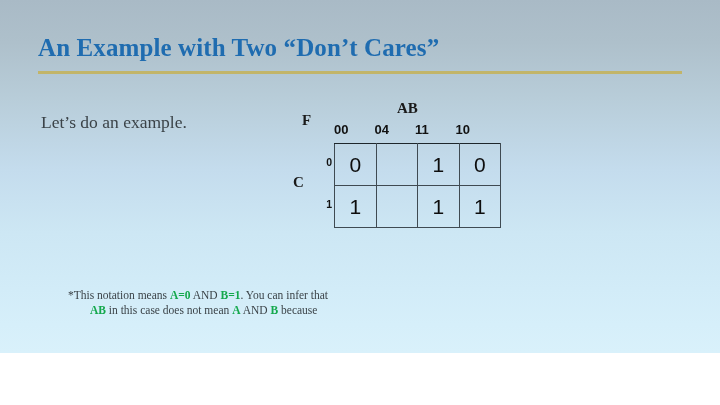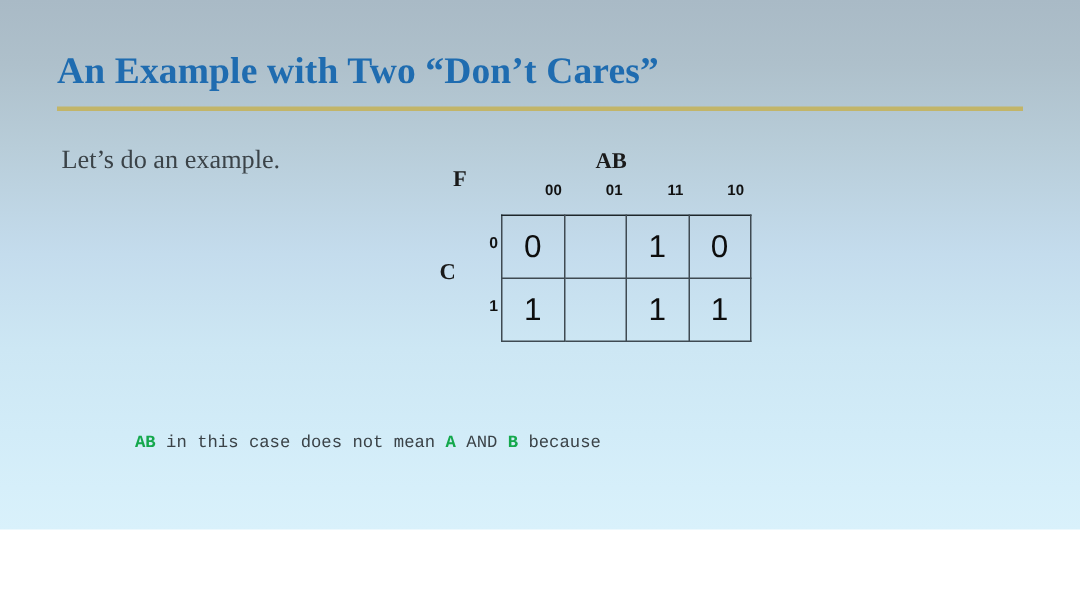--- a/index.html
+++ b/index.html
@@ -45,21 +45,21 @@
     top: 71px;
     width: 644px;
     height: 3px;
     background: #c2b569;
   }
 
   
   #body-col {
     position: absolute;
     left: 41px;
-    top: 96px;
+    top: 112px;
     width: 252px;
     color: #3b4348;
     font-size: 17.5px;
     line-height: 21.5px;
   }
   #body-col p {
     margin: 0 0 9px 0;
   }
   .grn {
     color: #14a84c;
@@ -73,21 +73,21 @@
     top: 288px;
     width: 430px;
     color: #3b4348;
     font-size: 11.5px;
     line-height: 15.2px;
   }
   #footnote .ln {
     display: block;
     white-space: nowrap;
   }
-  #footnote .ln.ind { padding-left: 22px; font-family: Liberation Mono, monospace; }
+  #footnote .ln.ind { padding-left: 22px; }
   #footnote .ln.ind2 { padding-left: 32px; }
 
   
   #kmap-wrap {
     position: absolute;
     left: 286px;
     top: 98px;
     width: 230px;
     height: 140px;
   }
@@ -117,23 +117,23 @@
   }
   #kmap-colheads {
     position: absolute;
     left: 48px;
     top: 24px;
     width: 162px;
     display: flex;
   }
   #kmap-colheads span {
     flex: 1 1 0;
-    text-align: right;
+    text-align: left;
     font-family: "Liberation Sans", "DejaVu Sans", sans-serif;
-    font-size: 10px;
+    font-size: 13px;
     font-weight: bold;
     color: #111;
   }
   #kmap-rowheads {
     position: absolute;
     left: 30px;
     top: 45px;
     width: 16px;
     height: 84px;
   }
@@ -197,31 +197,32 @@
   <div id="title">An Example with Two “Don’t Cares”</div>
   <div id="title-rule"></div>
 
   <div id="body-col">
     <p>
       <span>Let’s do an example.</span>
     </p>
   </div>
 
   <div id="footnote">
+    <span class="ln"><span>*This notation means </span><span class="grn">A=0</span><span> AND </span><span class="grn">B=1</span><span>.  You can infer that</span></span>
     <span class="ln ind"><span class="grn">AB</span><span> in this case does not mean </span><span class="grn">A</span><span> AND </span><span class="grn">B</span><span> because</span></span>
   </div>
 
   <div id="kmap-wrap">
     <div id="kmap-f-label">F</div>
     <div id="kmap-ab-label">AB</div>
     <div id="kmap-c-label">C</div>
 
     <div id="kmap-colheads">
       <span>00</span>
-      <span>01</span>
+      <span>04</span>
       <span>11</span>
       <span>10</span>
     </div>
 
     <div id="kmap-rowheads">
       <span class="r0">0</span>
       <span class="r1">1</span>
     </div>
 
     <table id="kmap-table">

